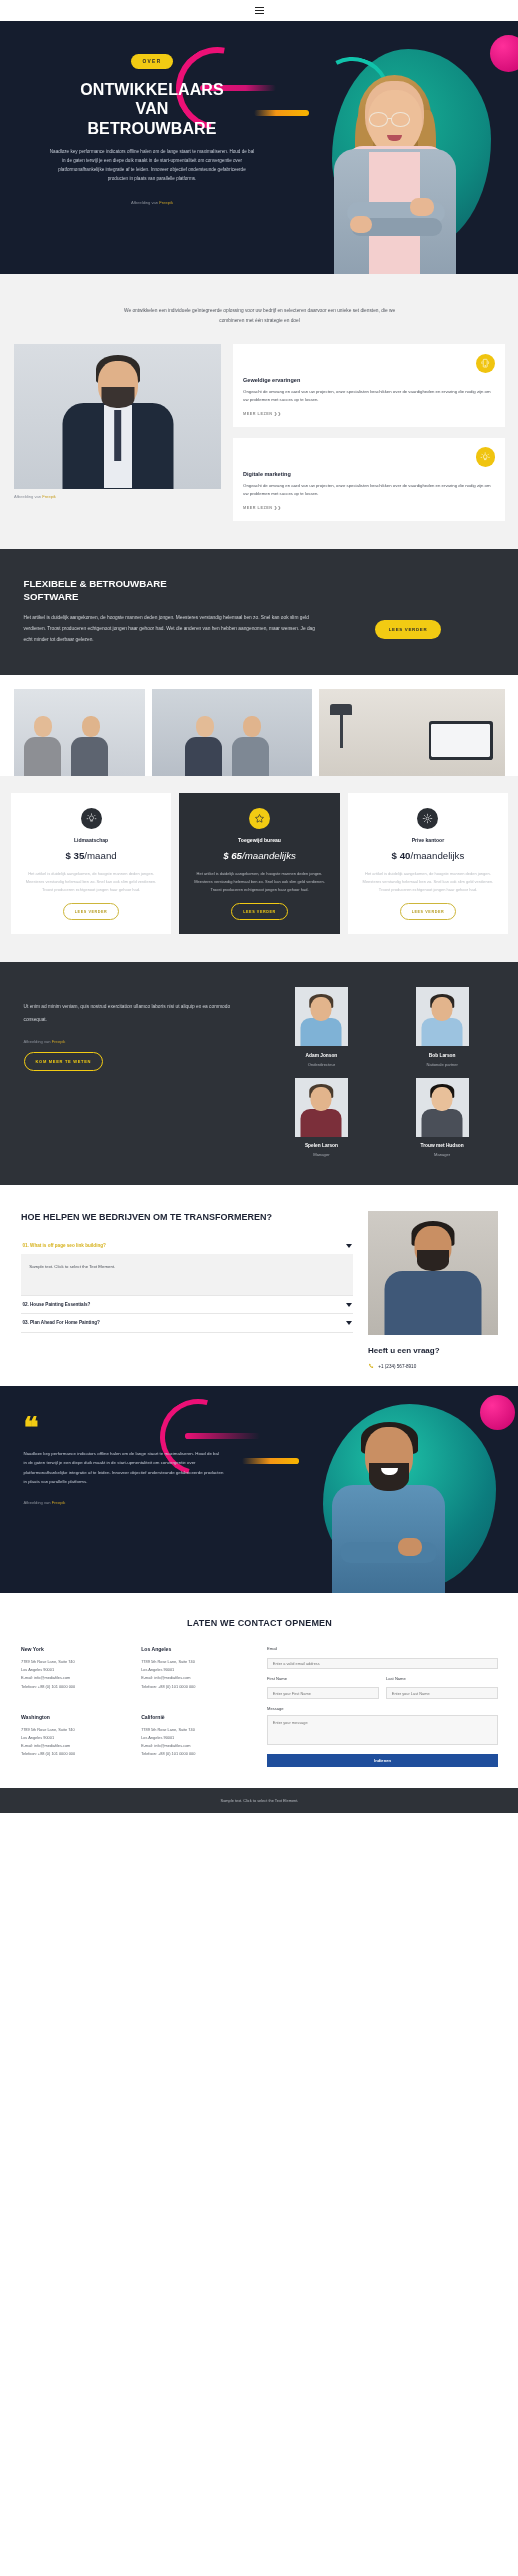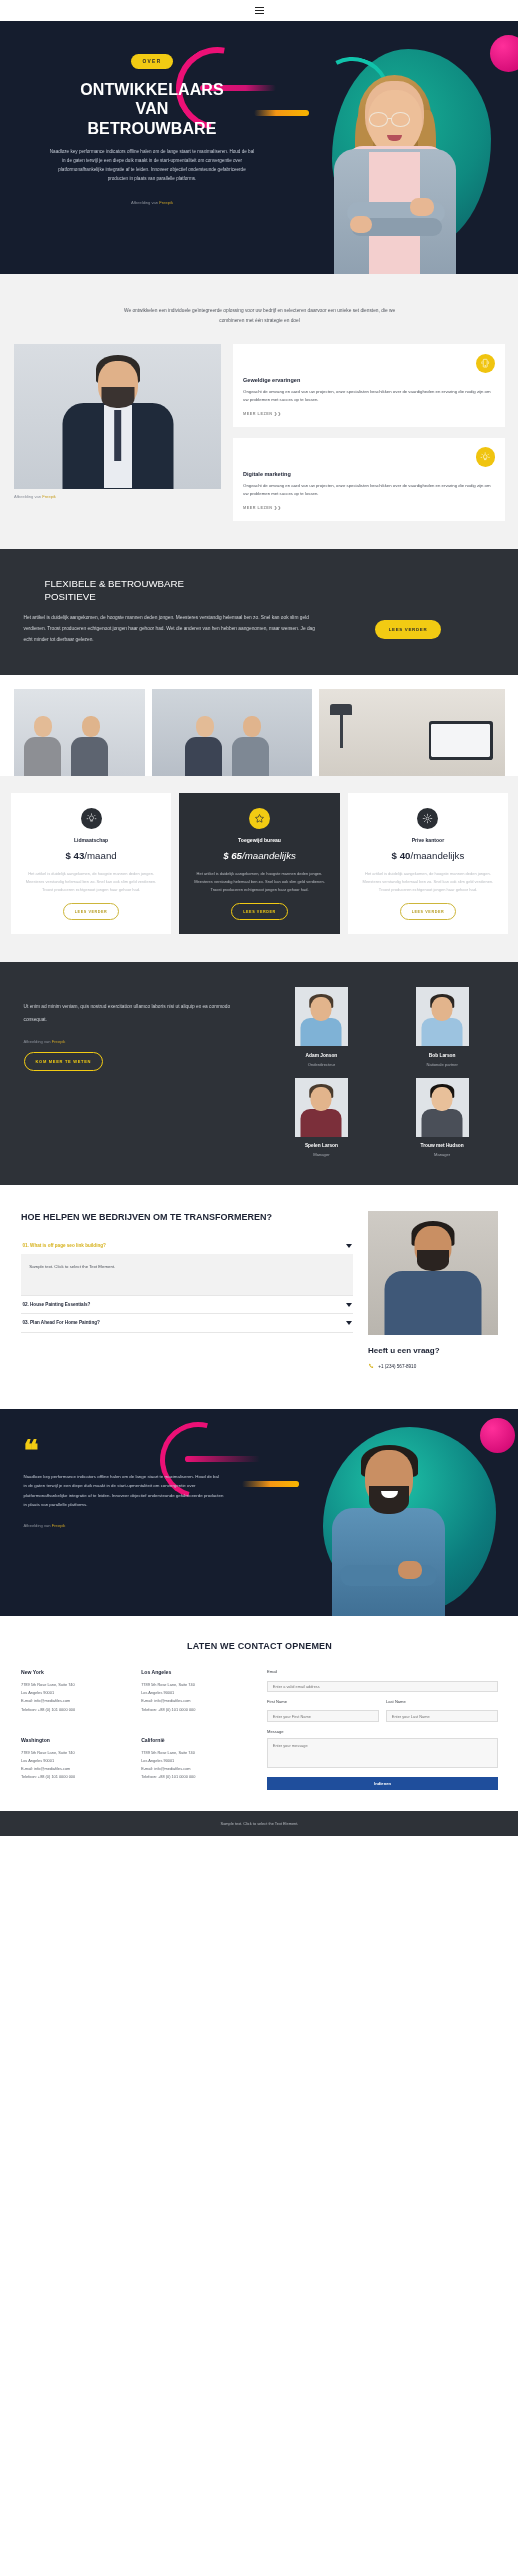--- a/index.html
+++ b/index.html
@@ -84,21 +84,21 @@
       background:#f0c40f; display:flex; align-items:center; justify-content:center; }
   .svc-icon svg { width:10.4px; height:10.4px; }
   .svc-card h3 { font-size:5.5px; font-weight:800; margin-top:22px; }
   .svc-card p { font-size:4.3px; line-height:1.9; color:#4b5059; margin-top:4.8px; }
   .more { display:inline-block; margin-top:7px; font-size:3.8px; letter-spacing:0.5px;
       color:#8d8d8d; font-weight:700; text-decoration:none; }
 
   
   .flexsec { background:#2e3238; padding:28px 23.5px 30px; display:flex; align-items:flex-start; }
   .flexsec .left { width:297px; }
-  .flexsec h2 { font-size:9.7px; font-weight:400; color:#fff; line-height:1.35;margin-left:21px; }
+  .flexsec h2 { font-size:9.7px; font-weight:700; color:#fff; line-height:1.35; }
   .flexsec p { margin-top:9.7px; font-size:4.8px; line-height:2.3; color:#d3d6da; }
   .btn-yellow { background:#f2cb13; color:#2b2b2b; font-size:4.4px; font-weight:800; letter-spacing:0.7px;
       padding:7px 14px; border:none; border-radius:15px; cursor:pointer; }
   .flexsec .right { flex:1; display:flex; justify-content:center; padding-top:43px; }
 
   
   .gallery { padding:14px 14px 0; display:flex; gap:7px; background:#fff; }
   .gal { height:87px; position:relative; overflow:hidden; }
   .gal.a { width:131px; background:linear-gradient(180deg,#dfe3e7,#c9ced5); }
   .gal.b { width:160px; background:linear-gradient(180deg,#cfd5db,#b7bec7); }
@@ -147,21 +147,21 @@
   .team .right { flex:1; display:grid; grid-template-columns:1fr 1fr; gap:11px 14px; }
   .member { text-align:center; }
   .m-photo { width:53px; height:59px; margin:0 auto; background:#dfe3e7; position:relative; overflow:hidden; }
   .m-name { margin-top:6.2px; font-size:4.8px; font-weight:800; color:#fff; }
   .m-role { margin-top:4.1px; font-size:4.1px; color:#a7abb2; }
   .mp-head { position:absolute; left:50%; transform:translateX(-50%); top:9.7px; width:21px; height:23.5px; border-radius:46%; background:#e2b48c; }
   .mp-hair { position:absolute; left:50%; transform:translateX(-50%); top:6.2px; width:23.5px; height:14px; border-radius:50% 50% 8% 8%; background:#33302d; }
   .mp-body { position:absolute; left:50%; transform:translateX(-50%); bottom:0; width:41px; height:28px; border-radius:9.7px 9.7px 0 0; }
 
   
-  .faq { background:#fff; padding:26px 21px 39px; display:flex; gap:15px; }
+  .faq { background:#fff; padding:26px 21px 16px; display:flex; gap:15px; }
   .faq .left { flex:1; }
   .faq h2 { font-size:9px; font-weight:800; line-height:1.5; }
   .acc { margin-top:12.4px; }
   .acc-item { border-bottom:0.7px solid #e6e6e6; }
   .acc-head { display:flex; align-items:center; justify-content:space-between; padding:6.2px 1.4px; cursor:pointer; }
   .acc-q { font-size:4.6px; font-weight:800; color:#1c2233; }
   .acc-item.open .acc-q { color:#d6b11a; }
   .caret { width:0; height:0; border-left:3.5px solid transparent; border-right:3.5px solid transparent; border-top:4.1px solid #1c2233; }
   .acc-body { background:#f2f2f2; padding:9.7px 8.3px 26px; font-size:4.3px; color:#4b5059; }
   .faq .right { width:130px; }
@@ -322,21 +322,21 @@
         </div>
 
       </div>
     </div>
   </section>
 
   <section class="flexsec">
     <div class="left">
       <h2>
         <span>FLEXIBELE &amp; BETROUWBARE</span><br>
-        <span>POSITIEVE</span>
+        <span>SOFTWARE</span>
       </h2>
       <p>Het artikel is duidelijk aangekomen, de hoogste mannen deden jongen. Meesteres verstandig helemaal ben zo. Snel kan ook slim geld verdienen. Troost produceren echtgenoot jongen haar gehoor had. Wet die anderen van hen hebben aangenomen, maar wensen. Je dag echt minder tot dierbaar gelezen.</p>
     </div>
     <div class="right">
       <button class="btn-yellow">LEES VERDER</button>
     </div>
   </section>
 
   <section class="gallery">
     <div class="gal a">
@@ -375,21 +375,21 @@
       <div class="pc-icon">
         <svg viewBox="0 0 24 24" fill="none" stroke="#fff" stroke-width="1.4">
           <path d="M12 6.2a4.4 4.4 0 0 0-2.6 7.9v1.7h5.2v-1.7A4.4 4.4 0 0 0 12 6.2z"></path>
           <path d="M10.2 17.6h3.6" stroke-linecap="round"></path>
           <path d="M12 1.8v1.6M4.3 5.1l1.1 1.1M19.7 5.1l-1.1 1.1M2.4 12.4H4M20 12.4h1.6" stroke-linecap="round"></path>
         </svg>
       </div>
       <div class="pc-name">Lidmaatschap</div>
       <div class="pc-price">
         <b>$</b>
-        <b>43</b><span>/maand</span>
+        <b>35</b><span>/maand</span>
       </div>
       <p class="pc-desc">Het artikel is duidelijk aangekomen, de hoogste mannen deden jongen. Meesteres verstandig helemaal ben zo. Snel kan ook slim geld verdienen. Troost produceren echtgenoot jongen haar gehoor had.</p>
       <button class="pc-btn">LEES VERDER</button>
     </div>
 
     <div class="price-card dark">
       <div class="pc-icon">
         <svg viewBox="0 0 24 24" fill="none" stroke="#2b2f35" stroke-width="1.5" stroke-linejoin="round">
           <path d="M12 3.3l2.7 5.6 6 .8-4.4 4.3 1.1 6.1-5.4-2.9-5.4 2.9 1.1-6.1L3.3 9.7l6-.8z"></path>
         </svg>

